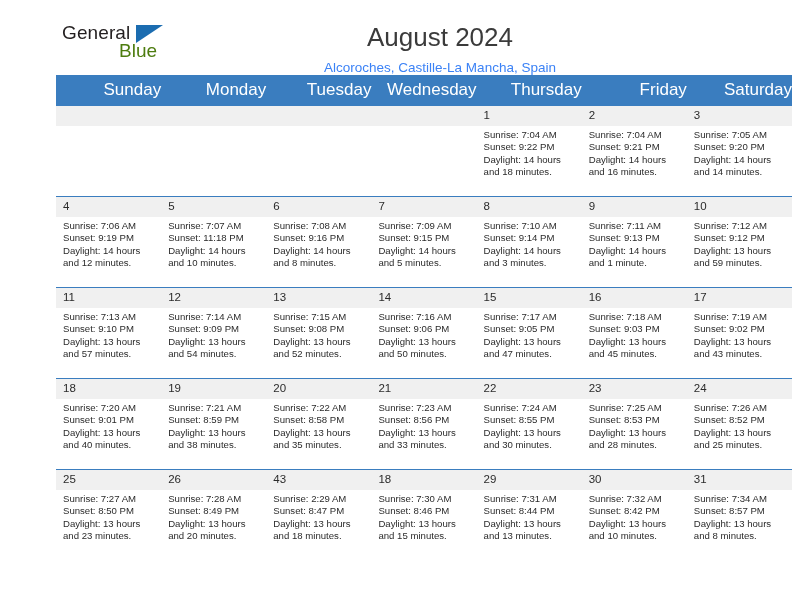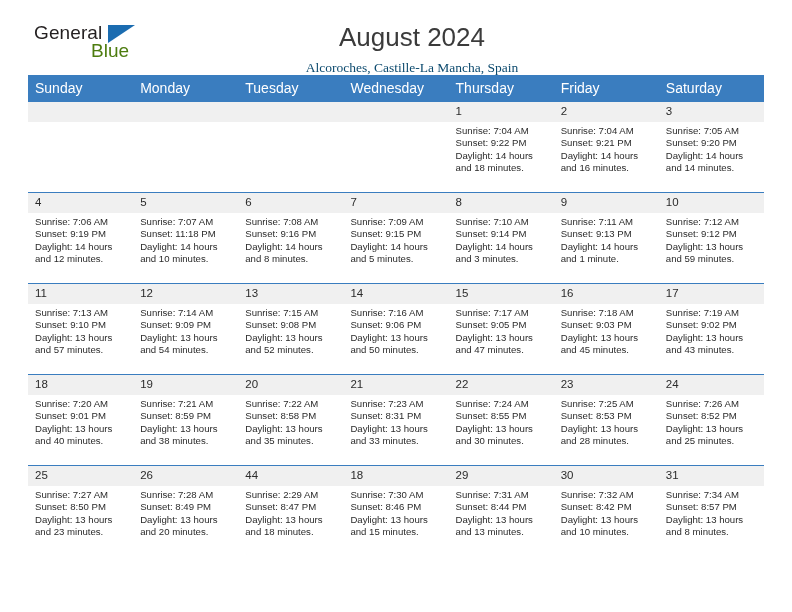--- a/index.html
+++ b/index.html
@@ -13,20 +13,21 @@
     font-family: "Liberation Sans", sans-serif;
     color: #000000;
     overflow: hidden;
   }
   .page {
     position: relative;
     width: 704px;
     height: 612px;
     box-sizing: border-box;
     padding: 0 28px;
+    margin-left: 28px;
   }
 
   
   .header {
     display: flex;
     align-items: flex-start;
     justify-content: space-between;
     height: 75px;
     padding-top: 22px;
     box-sizing: border-box;
@@ -70,39 +71,38 @@
   }
   .month-title {
     font-size: 26px;
     color: #3b3b3b;
     line-height: 30px;
     font-weight: normal;
     margin: 0;
   }
   .location {
     font-size: 13.5px;
-    color: #0c4a6e;
+    color: #3b82f6;
     line-height: 20px;
     margin: 6px 0 0 0;
     font-weight: normal;
-    font-family: Liberation Serif, serif;
   }
 
   
   .calendar {
     width: 736px;
     border-collapse: collapse;
     table-layout: fixed;
   }
   .calendar th {
     background: #3a7dbf;
     color: #ffffff;
-    font-size: 14px;
+    font-size: 17px;
     font-weight: normal;
-    text-align: left;
+    text-align: right;
     padding: 5px 0 5px 7px;
     height: 20px;
     box-sizing: border-box;
   }
   .calendar td {
     vertical-align: top;
     width: 105.14px;
     height: 90px;
     padding: 0;
     border-top: 1px solid #3a7dbf;
@@ -386,21 +386,21 @@
               <div>Sunrise: 7:22 AM</div>
               <div>Sunset: 8:58 PM</div>
               <div>Daylight: 13 hours</div>
               <div>and 35 minutes.</div>
             </div>
           </td>
           <td>
             <div class="daynum">21</div>
             <div class="cell-body">
               <div>Sunrise: 7:23 AM</div>
-              <div>Sunset: 8:31 PM</div>
+              <div>Sunset: 8:56 PM</div>
               <div>Daylight: 13 hours</div>
               <div>and 33 minutes.</div>
             </div>
           </td>
           <td>
             <div class="daynum">22</div>
             <div class="cell-body">
               <div>Sunrise: 7:24 AM</div>
               <div>Sunset: 8:55 PM</div>
               <div>Daylight: 13 hours</div>
@@ -439,21 +439,21 @@
           <td>
             <div class="daynum">26</div>
             <div class="cell-body">
               <div>Sunrise: 7:28 AM</div>
               <div>Sunset: 8:49 PM</div>
               <div>Daylight: 13 hours</div>
               <div>and 20 minutes.</div>
             </div>
           </td>
           <td>
-            <div class="daynum">44</div>
+            <div class="daynum">43</div>
             <div class="cell-body">
               <div>Sunrise: 2:29 AM</div>
               <div>Sunset: 8:47 PM</div>
               <div>Daylight: 13 hours</div>
               <div>and 18 minutes.</div>
             </div>
           </td>
           <td>
             <div class="daynum">18</div>
             <div class="cell-body">

